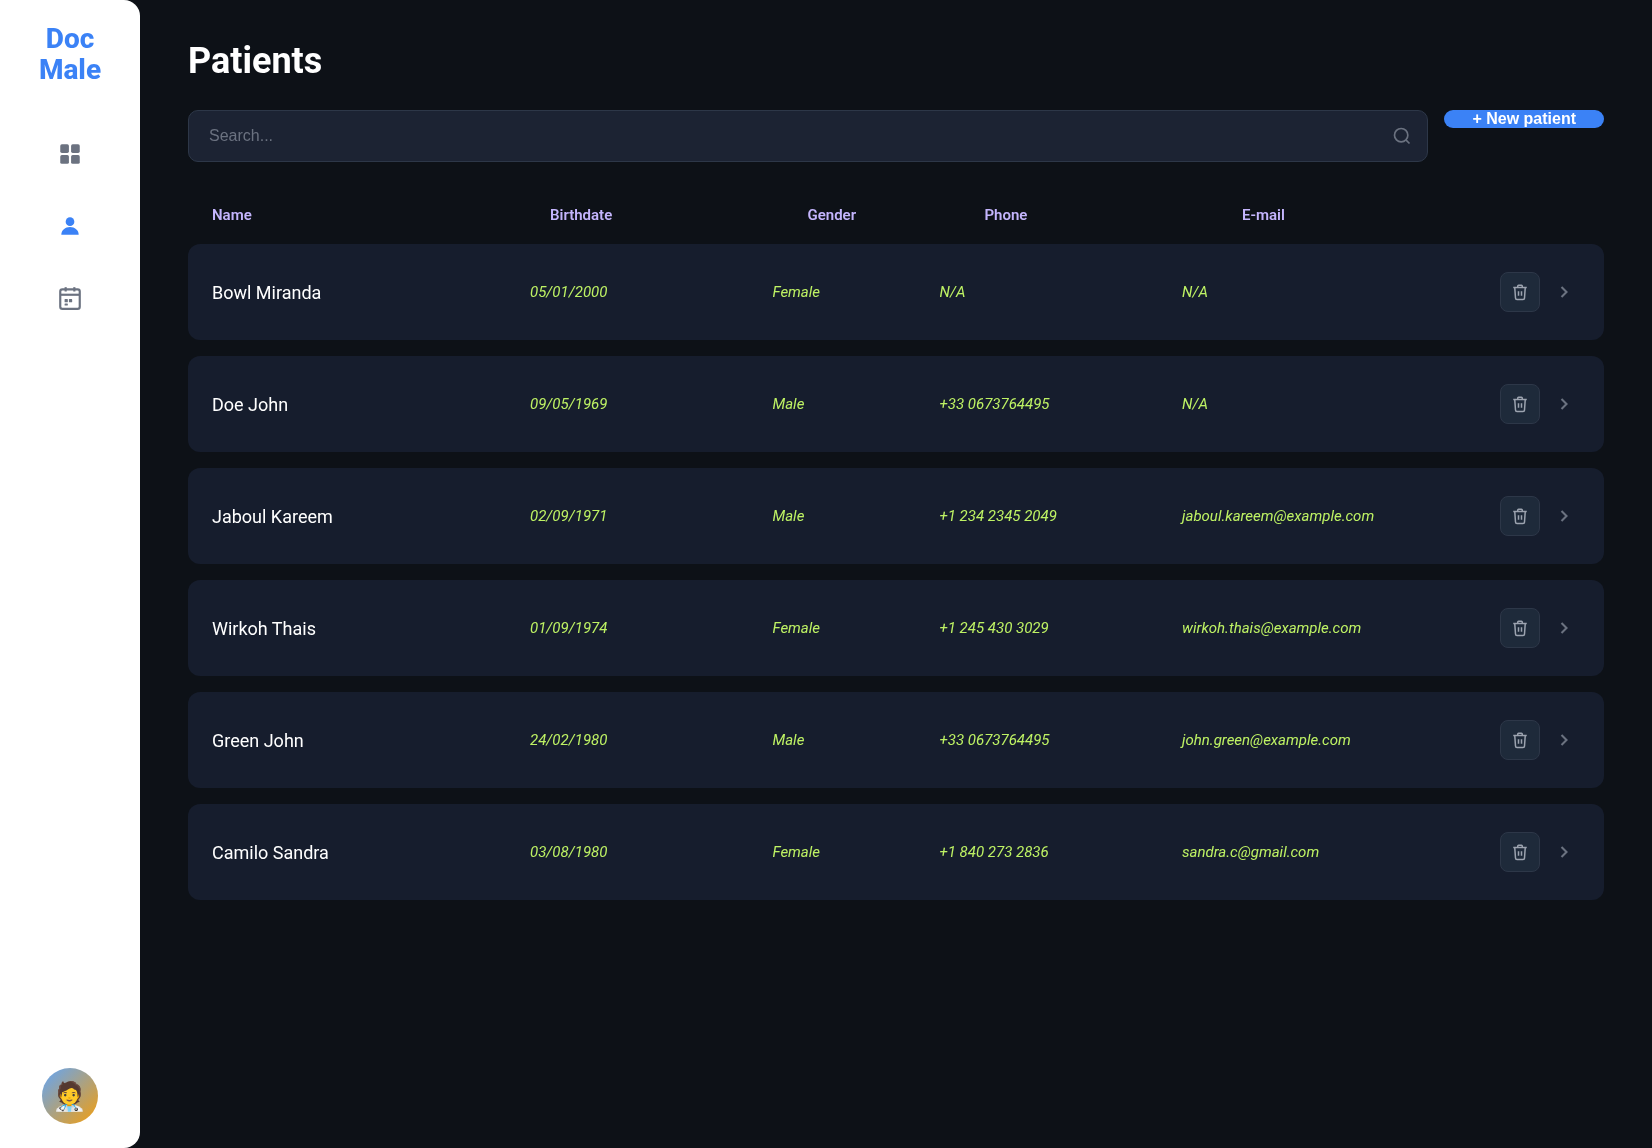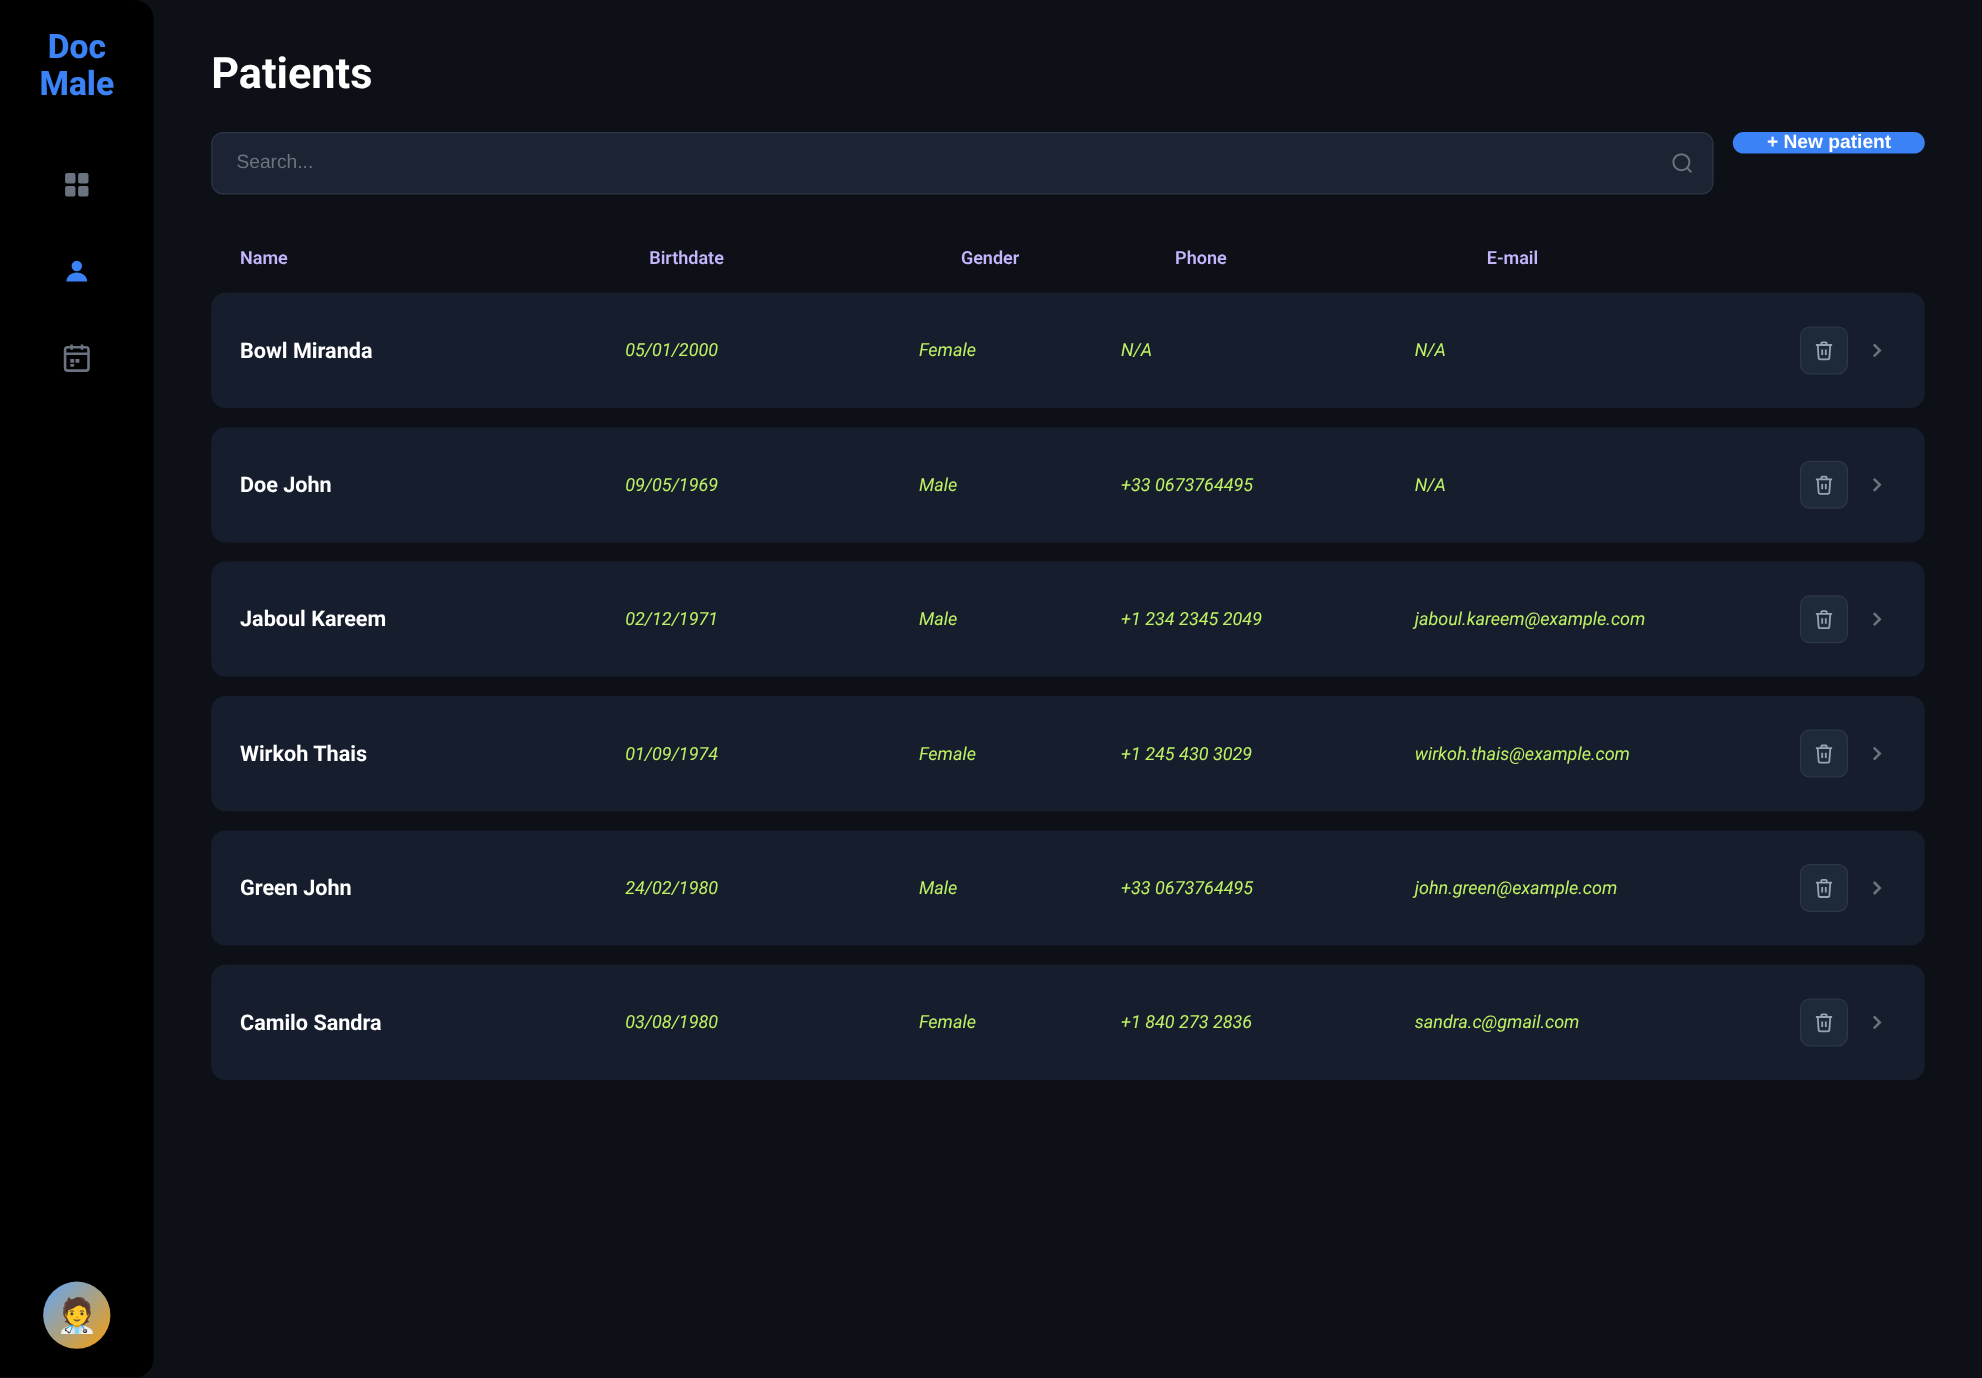--- a/index.html
+++ b/index.html
@@ -7,23 +7,23 @@
       background-color: #0d1117;
       color: #e0e0e0;
       font-family: -apple-system, BlinkMacSystemFont, 'Segoe UI', Roboto, sans-serif;
       width: 1652px;
       min-height: 1148px;
       display: flex;
     }
 
     
     .sidebar {
-      width: 128px;
+      width: 140px;
       min-height: 1148px;
-      background-color: #000000;
+      background-color: #ffffff;
       display: flex;
       flex-direction: column;
       align-items: center;
       padding: 24px 0;
       flex-shrink: 0;
       border-radius: 0 16px 16px 0;
     }
     .logo {
       margin-bottom: 48px;
       text-align: center;
@@ -157,21 +157,21 @@
       border-radius: 12px;
       padding: 28px 24px;
       margin-bottom: 16px;
       align-items: center;
       gap: 16px;
       cursor: pointer;
       transition: background-color 0.15s;
     }
     .patient-name {
       font-size: 18px;
-      font-weight: 700;
+      font-weight: 400;
       color: #ffffff;
     }
     .patient-cell {
       font-size: 15px;
       color: #bef264;
       font-style: italic;
     }
     .patient-actions {
       display: flex;
       align-items: center;
@@ -313,21 +313,21 @@
         </button>
         <button class="chevron-btn">
           <svg width="20" height="20" viewBox="0 0 24 24" fill="none" stroke="currentColor" stroke-width="2.5">
             <polyline points="9 18 15 12 9 6"></polyline>
           </svg>
         </button>
       </div>
     </div>
       <div class="patient-row">
       <div class="patient-name">Jaboul Kareem</div>
-      <div class="patient-cell">02/12/1971</div>
+      <div class="patient-cell">02/09/1971</div>
       <div class="patient-cell">Male</div>
       <div class="patient-cell">+1 234 2345 2049</div>
       <div class="patient-cell">jaboul.kareem@example.com</div>
       <div class="patient-actions">
         <button class="delete-btn">
           <svg width="18" height="18" viewBox="0 0 24 24" fill="none" stroke="currentColor" stroke-width="2">
             <polyline points="3 6 5 6 21 6"></polyline>
             <path d="M19 6l-1 14a2 2 0 0 1-2 2H8a2 2 0 0 1-2-2L5 6"></path>
             <path d="M10 11v6M14 11v6"></path>
             <path d="M9 6V4a1 1 0 0 1 1-1h4a1 1 0 0 1 1 1v2"></path>

